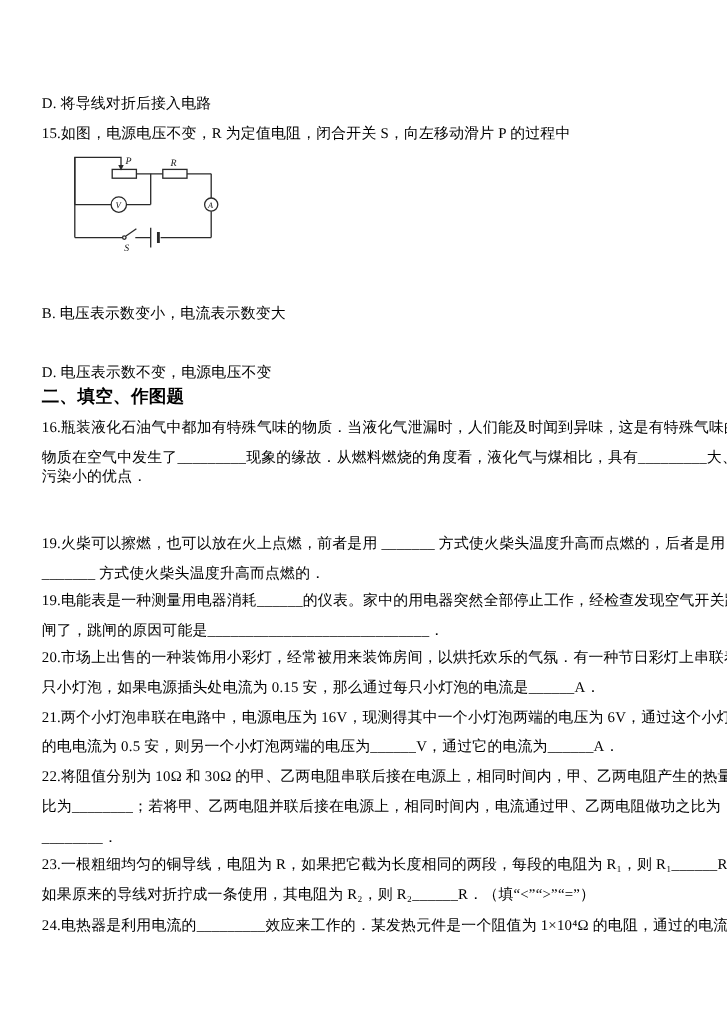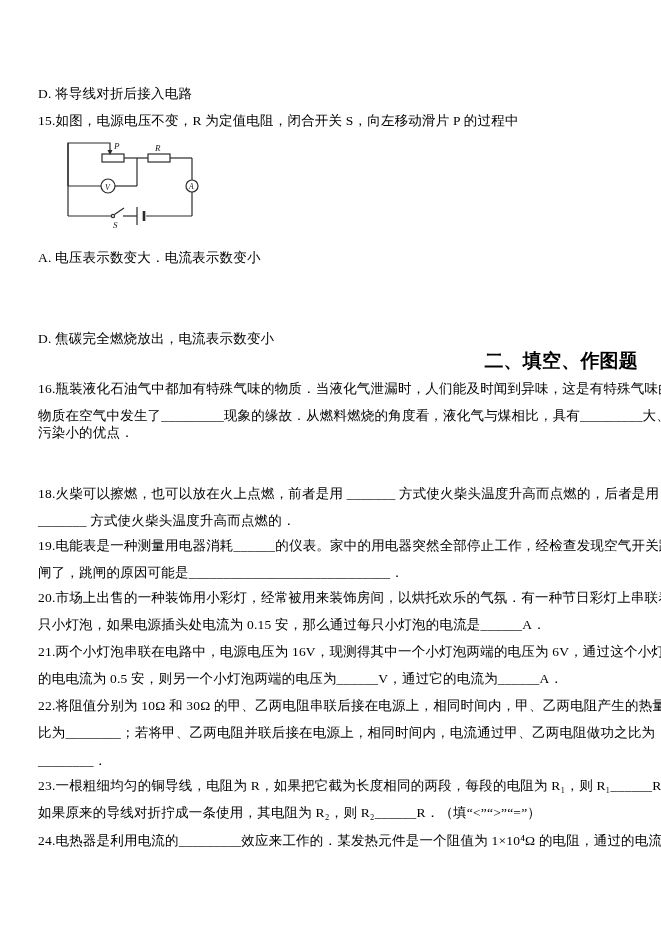--- a/index.html
+++ b/index.html
@@ -16,22 +16,21 @@
     position:absolute;
     left:38px;
     width:600px;
     font-size:13.5px;
     line-height:17px;
     white-space:nowrap;
     letter-spacing:0.2px;
   }
   .sec{
     font-weight:bold;
-    font-size:19px;
-    text-align:right;
+    font-size:16px;
   }
   .circuit{
     position:absolute;
     left:64px;top:140px;
   }
   .circuit svg{display:block;}
   .circuit text{
     font-family:"Liberation Serif","DejaVu Serif",serif;
     font-style:italic;
     fill:#1a1a1a;
@@ -92,31 +91,31 @@
         </g>
       </g>
       <text x="50" y="9" font-size="9">P</text>
       <text x="91" y="11" font-size="9">R</text>
       <text x="41" y="49.5" font-size="8" font-style="normal">V</text>
       <text x="125" y="49" font-size="7.5" font-style="normal">A</text>
       <text x="49" y="88" font-size="9">S</text>
     </svg>
   </div>
 
-  <div class="ln" style="top:249px">A. 电压表示数变大．电流表示数变小</div>
-  <div class="ln" style="top:330px">D. 焦碳完全燃烧放出，电流表示数变小</div>
+  <div class="ln" style="top:276px">B. 电压表示数变小，电流表示数变大</div>
+  <div class="ln" style="top:330px">D. 电压表示数不变，电源电压不变</div>
 
   <div class="ln sec" style="top:352px">二、填空、作图题</div>
 
   <div class="ln" style="top:380px">16.瓶装液化石油气中都加有特殊气味的物质．当液化气泄漏时，人们能及时闻到异味，这是有特殊气味的</div>
   <div class="ln" style="top:407px">物质在空气中发生了_________现象的缘故．从燃料燃烧的角度看，液化气与煤相比，具有_________大、</div>
   <div class="ln" style="top:424px">污染小的优点．</div>
 
 
-  <div class="ln" style="top:485px">18.火柴可以擦燃，也可以放在火上点燃，前者是用  _______  方式使火柴头温度升高而点燃的，后者是用</div>
+  <div class="ln" style="top:485px">19.火柴可以擦燃，也可以放在火上点燃，前者是用  _______  方式使火柴头温度升高而点燃的，后者是用</div>
   <div class="ln" style="top:512px">_______  方式使火柴头温度升高而点燃的．</div>
 
   <div class="ln" style="top:537px">19.电能表是一种测量用电器消耗______的仪表。家中的用电器突然全部停止工作，经检查发现空气开关跳</div>
   <div class="ln" style="top:564px">闸了，跳闸的原因可能是_____________________________．</div>
 
   <div class="ln" style="top:589px">20.市场上出售的一种装饰用小彩灯，经常被用来装饰房间，以烘托欢乐的气氛．有一种节日彩灯上串联着 20</div>
   <div class="ln" style="top:616px">只小灯泡，如果电源插头处电流为 0.15 安，那么通过每只小灯泡的电流是______A．</div>
 
   <div class="ln" style="top:643px">21.两个小灯泡串联在电路中，电源电压为 16V，现测得其中一个小灯泡两端的电压为 6V，通过这个小灯泡</div>
   <div class="ln" style="top:670px">的电电流为 0.5 安，则另一个小灯泡两端的电压为______V，通过它的电流为______A．</div>

